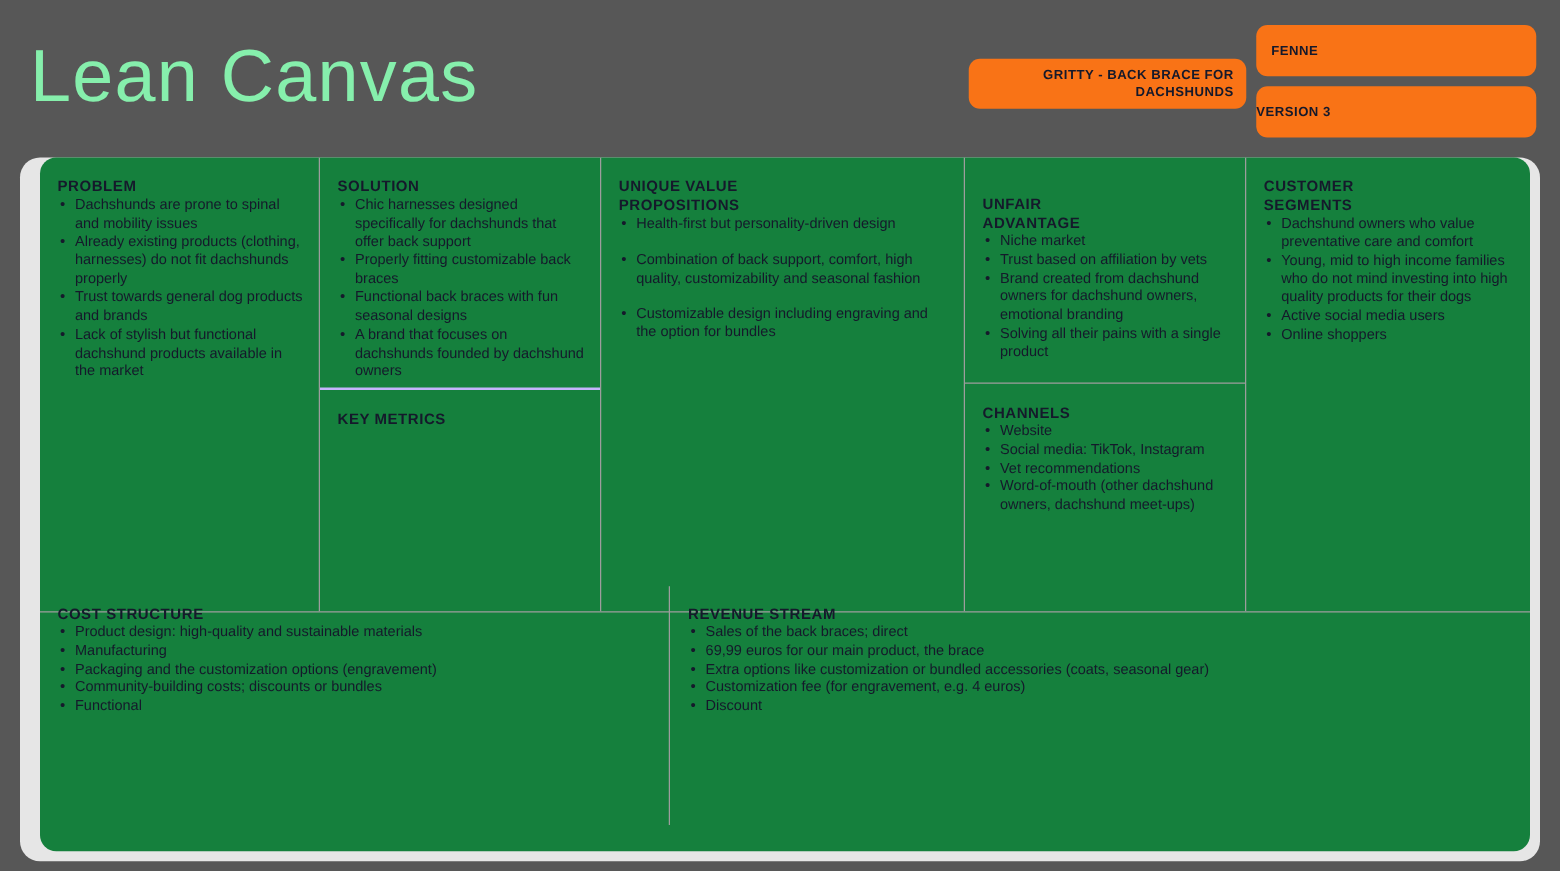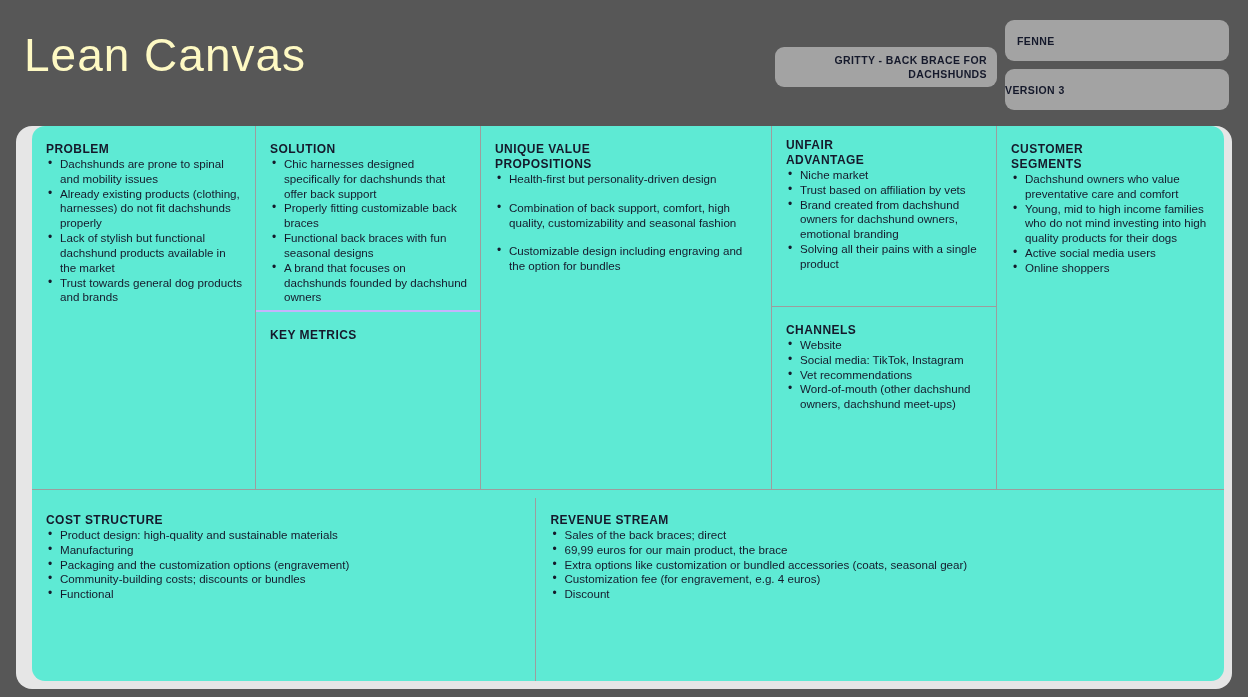--- a/index.html
+++ b/index.html
@@ -18,30 +18,30 @@
   #header {
     position: absolute;
     left: 0; top: 0;
     width: 1248px;
     height: 122px;
   }
   #page-title {
     position: absolute;
     left: 24px;
     top: 32px;
-    font-size: 46px;
+    font-size: 59px;
     font-weight: 300;
     letter-spacing: 1px;
-    color: #fef9c3;
+    color: #86efac;
     line-height: 1;
     white-space: nowrap;
   }
   .hdr-box {
     position: absolute;
-    background: #a3a3a3;
+    background: #f97316;
     border-radius: 9px;
     color: #15192b;
     font-size: 10.5px;
     font-weight: bold;
     letter-spacing: 0.4px;
     display: flex;
     align-items: center;
   }
   #project-title-box {
     left: 775px;
@@ -76,36 +76,36 @@
     height: 563px;
     background: #e6e6e6;
     border-radius: 16px;
   }
   #canvas-inner {
     position: absolute;
     left: 16px;
     top: 0px;
     width: 1192px;
     height: 555px;
-    background: #5eead4;
+    background: #15803d;
     border-radius: 13px;
     overflow: hidden;
   }
 
   
   #top-row {
     position: absolute;
     left: 0; top: 0;
     width: 1192px;
     height: 363px;
     display: flex;
   }
   #bottom-row {
     position: absolute;
-    left: 0; top: 372px;
+    left: 0; top: 343px;
     width: 984px;
     height: 191px;
     display: flex;
   }
   .hrule {
     position: absolute;
     left: 0;
     top: 363px;
     width: 1192px;
     height: 1px;
@@ -134,21 +134,21 @@
     border-bottom: 2px solid #c4b5fd;
     padding: 16px 12px 6px 14px;
   }
   .cell-split-bottom {
     height: 177px;
     padding: 16px 12px 6px 14px;
   }
   .cell-unfair-top {
     height: 181px;
     border-bottom: 1px solid #9d9d9d;
-    padding: 12px 12px 6px 14px;
+    padding: 30px 12px 6px 14px;
   }
   .cell-unfair-bottom {
     height: 182px;
     padding: 16px 12px 6px 14px;
   }
 
   .sec-title {
     font-size: 12px;
     font-weight: bold;
     color: #15192b;
@@ -211,22 +211,22 @@
     <div class="hrule"></div>
 
     <div id="top-row">
 
       <div class="col col-problem">
         <div class="cell">
           <div class="sec-title">PROBLEM</div>
           <ul class="bullets gap-top-lg">
             <li>Dachshunds are prone to spinal and mobility issues</li>
             <li>Already existing products (clothing, harnesses) do not fit dachshunds properly</li>
+            <li>Trust towards general dog products and brands</li>
             <li>Lack of stylish but functional dachshund products available in the market</li>
-            <li>Trust towards general dog products and brands</li>
           </ul>
         </div>
       </div>
 
       <div class="col col-solution">
         <div class="cell-split-top">
           <div class="sec-title">SOLUTION</div>
           <ul class="bullets gap-top-xs">
             <li>Chic harnesses designed specifically for dachshunds that offer back support</li>
             <li>Properly fitting customizable back braces</li>

